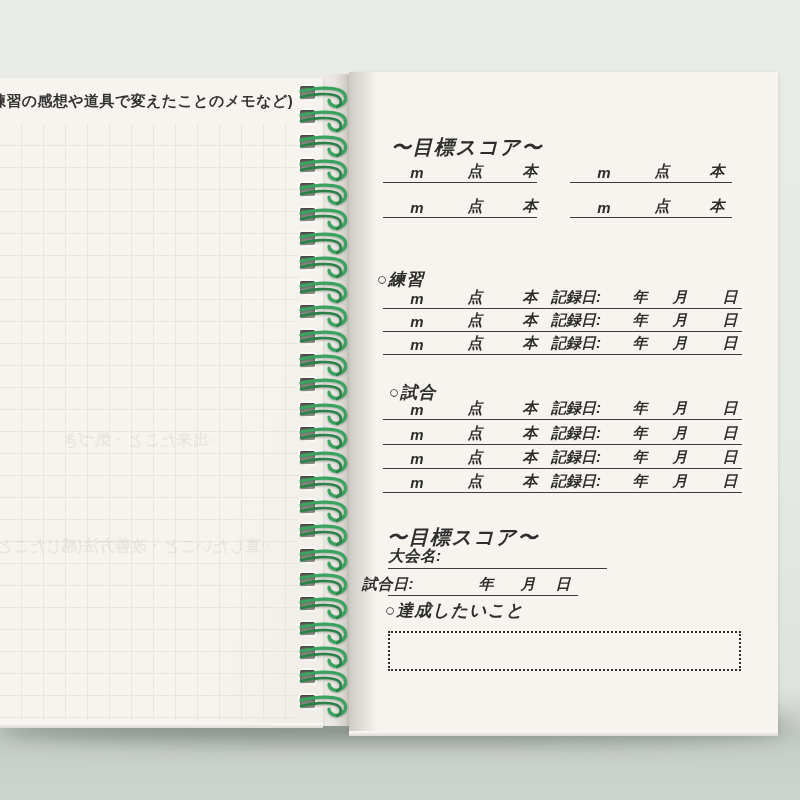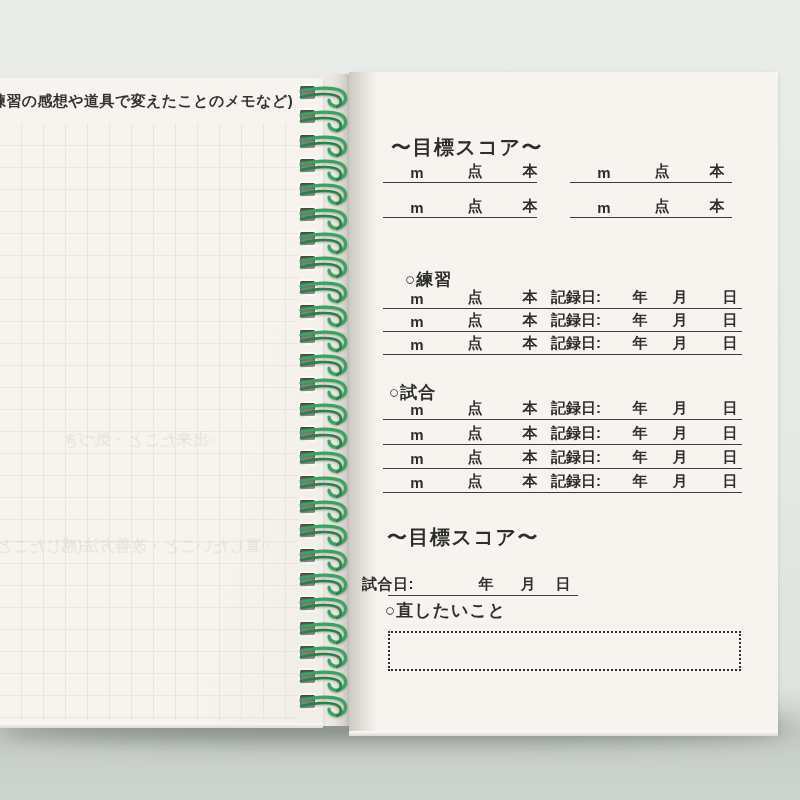--- a/index.html
+++ b/index.html
@@ -60,41 +60,42 @@
     background:linear-gradient(180deg,#75766f,#999a91);
     box-shadow:inset 0 2px 3px rgba(0,0,0,.45),0 0 0 2px rgba(255,255,255,.55);
   }
 
   
   .right-page{
     position:absolute;left:349px;top:72px;width:429px;height:659px;
     background:var(--paper,#f7f4ef);
     box-shadow:0 2px 4px rgba(100,105,98,.25);
     color:var(--ink,#333);
+    font-style:italic;
   }
   .right-page::before{ 
     content:'';position:absolute;left:0;top:0;bottom:0;width:28px;
     background:linear-gradient(to right,rgba(110,105,96,.30),rgba(110,105,96,0));
   }
   .right-page::after{
     content:'';position:absolute;left:0;right:0;bottom:-5px;height:5px;
     background:linear-gradient(180deg,#fdfcfa,#ddd9d3);
   }
   .sec-title{
     position:absolute;margin:0;font-size:20px;font-weight:700;
     letter-spacing:1.5px;color:#2e2e2e;white-space:nowrap;
   }
   .title-score{left:42px;top:62px;}
   .title-best{left:38px;top:168px;}
   .title-goalmatch{left:38px;top:452px;}
   .sub-label{
     position:absolute;font-size:17px;font-weight:700;color:#2e2e2e;
     letter-spacing:1px;white-space:nowrap;
   }
-  .practice-label{left:56px;top:196px;}
+  .practice-label{left:28px;top:196px;}
   .match-label{left:40px;top:309px;}
   .achieve-label{left:36px;top:527px;}
 
   .score-cell,.record-row{
     position:absolute;height:23px;border-bottom:1.6px solid #3c3c3c;
   }
   .score-cell span,.record-row span,.date-row span{
     position:absolute;bottom:1px;font-size:15px;font-weight:700;color:#2e2e2e;
     transform:translateX(-50%);white-space:nowrap;
   }
@@ -257,28 +258,31 @@
       <span class="c2">点</span>
       <span class="c3">本</span>
       <span class="c4">記録日:</span>
       <span class="c5">年</span>
       <span class="c6">月</span>
       <span class="c7">日</span>
     </div>
 
     <h2 class="sec-title title-goalmatch">〜目標スコア〜</h2>
 
+    <div class="name-row">
+      <span class="field-label">大会名:</span>
+    </div>
     <div class="date-row">
       <span class="field-label">試合日:</span>
       <span class="dy">年</span>
       <span class="dm">月</span>
       <span class="dd">日</span>
     </div>
 
-    <div class="sub-label achieve-label">○直したいこと</div>
+    <div class="sub-label achieve-label">○達成したいこと</div>
     <div class="achievement-box"></div>
   </div>
 
   <div class="spiral-binding" id="binding">
       <div class="loop" style="top: 0px;">
         <svg viewBox="0 0 54 26" width="54" height="26">
           <path class="p1" d="M2,7 C16,4 32,3 40,6 C48,9 49,17 42,21 C36,24 30,21 30,16"></path>
           <path class="p2" d="M2,13 C14,10 28,9 35,11 C43,13 44,20 38,23"></path>
         </svg>
       </div>

